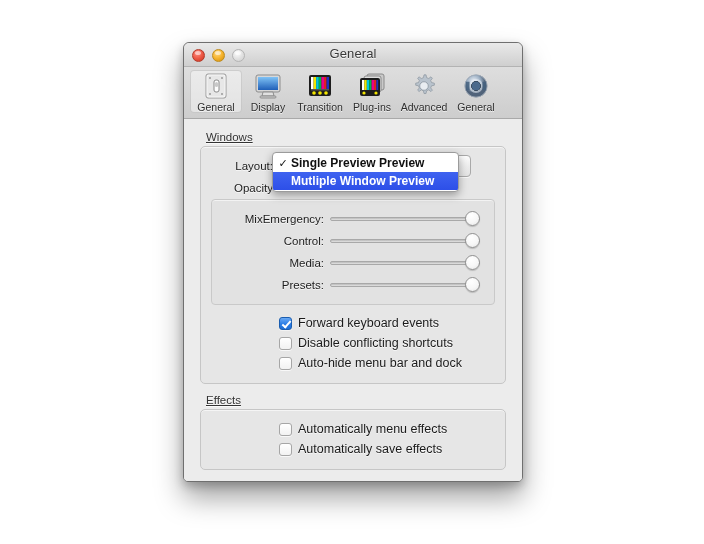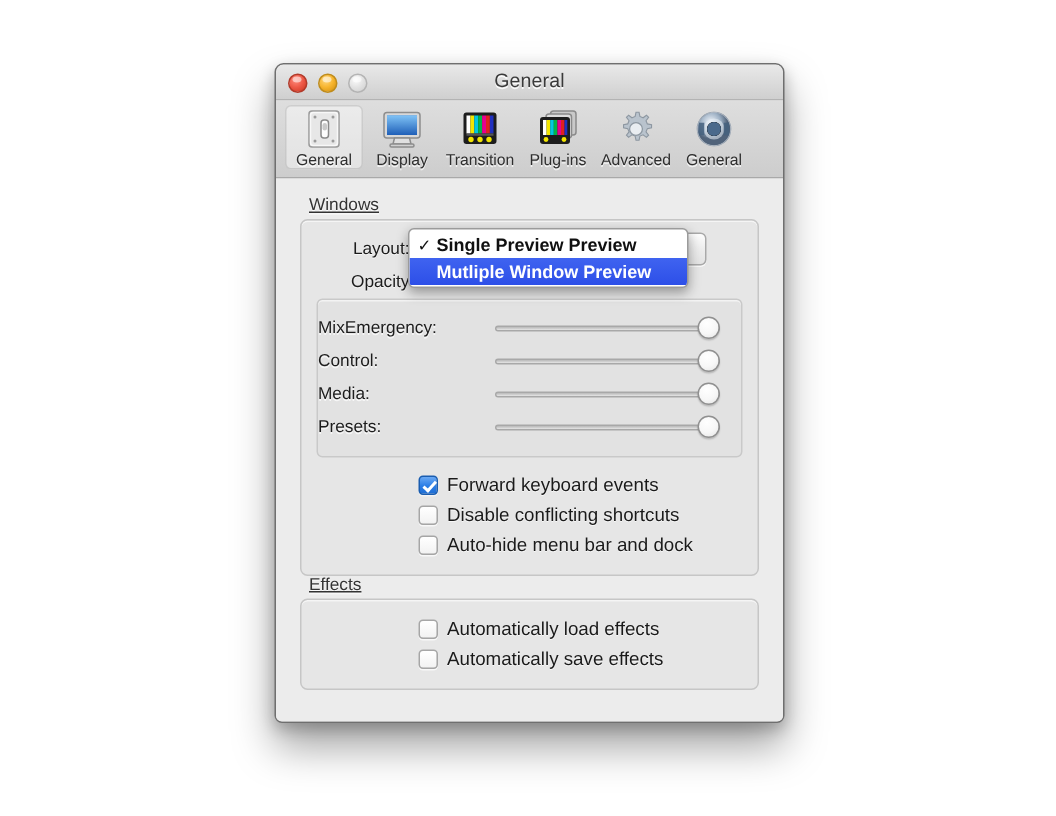--- a/index.html
+++ b/index.html
@@ -170,20 +170,21 @@
 
   
   .slider-row {
     display: flex;
     align-items: center;
     height: 22px;
   }
   .slider-label {
     font-size: 11.5px;
     color: #1c1c1c;
+    text-align: right;
     width: 112px;
     padding-right: 6px;
     text-shadow: 0 1px 0 rgba(255,255,255,0.7);
   }
   .slider {
     position: relative;
     flex: 1;
     height: 18px;
     margin-right: 6px;
   }
@@ -483,27 +484,27 @@
           <div class="cb-label">Disable conflicting shortcuts</div>
         </div>
         <div class="cb-row">
           <div class="checkbox off"></div>
           <div class="cb-label">Auto-hide menu bar and dock</div>
         </div>
       </div>
 
     </div>
 
-    <div class="section-label" style="margin-top:0;">Effects</div>
+    <div class="section-label" style="margin-top:10px;">Effects</div>
 
     <div class="groupbox" style="padding:9px 10px 10px 10px;">
       <div style="padding-left:48px;">
         <div class="cb-row">
           <div class="checkbox off"></div>
-          <div class="cb-label">Automatically load effects</div>
+          <div class="cb-label">Automatically menu effects</div>
         </div>
         <div class="cb-row">
           <div class="checkbox off"></div>
           <div class="cb-label">Automatically save effects</div>
         </div>
       </div>
     </div>
 
   </div>
 </div>

